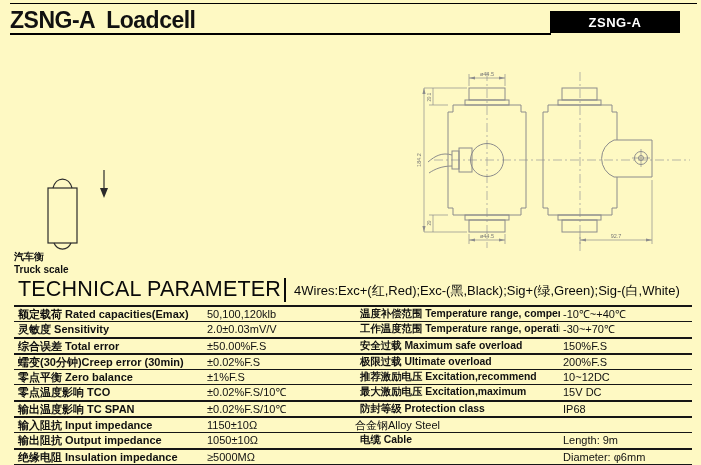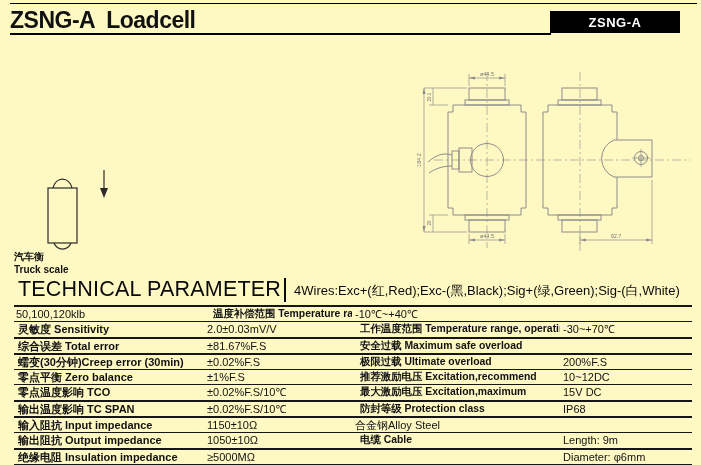--- a/index.html
+++ b/index.html
@@ -129,36 +129,38 @@
 
   <div class="section">
     <div class="section-title">TECHNICAL PARAMETER</div>
     <div class="section-bar"></div>
     <div class="wires-note">4Wires:Exc+(红,Red);Exc-(黑,Black);Sig+(绿,Green);Sig-(白,White)</div>
   </div>
 
   <div class="ptable">
 
     <div class="prow thin">
+      <div class="cell n1">额定载荷 Rated capacities(Emax)</div>
       <div class="cell v1">50,100,120klb</div>
       <div class="cell n2">温度补偿范围 Temperature range, compensated</div>
       <div class="cell v2">-10℃~+40℃</div>
     </div>
 
     <div class="prow thick">
       <div class="cell n1">灵敏度 Sensitivity</div>
       <div class="cell v1">2.0±0.03mV/V</div>
       <div class="cell n2">工作温度范围 Temperature range, operating</div>
       <div class="cell v2">-30~+70℃</div>
     </div>
 
     <div class="prow thick">
       <div class="cell n1">综合误差 Total error</div>
-      <div class="cell v1">±81.67%F.S</div>
+      <div class="cell v1">±50.00%F.S</div>
       <div class="cell n2">安全过载 Maximum safe overload</div>
+      <div class="cell v2">150%F.S</div>
     </div>
 
     <div class="prow thin">
       <div class="cell n1">蠕变(30分钟)Creep error (30min)</div>
       <div class="cell v1">±0.02%F.S</div>
       <div class="cell n2">极限过载 Ultimate overload</div>
       <div class="cell v2">200%F.S</div>
     </div>
 
     <div class="prow thin">

